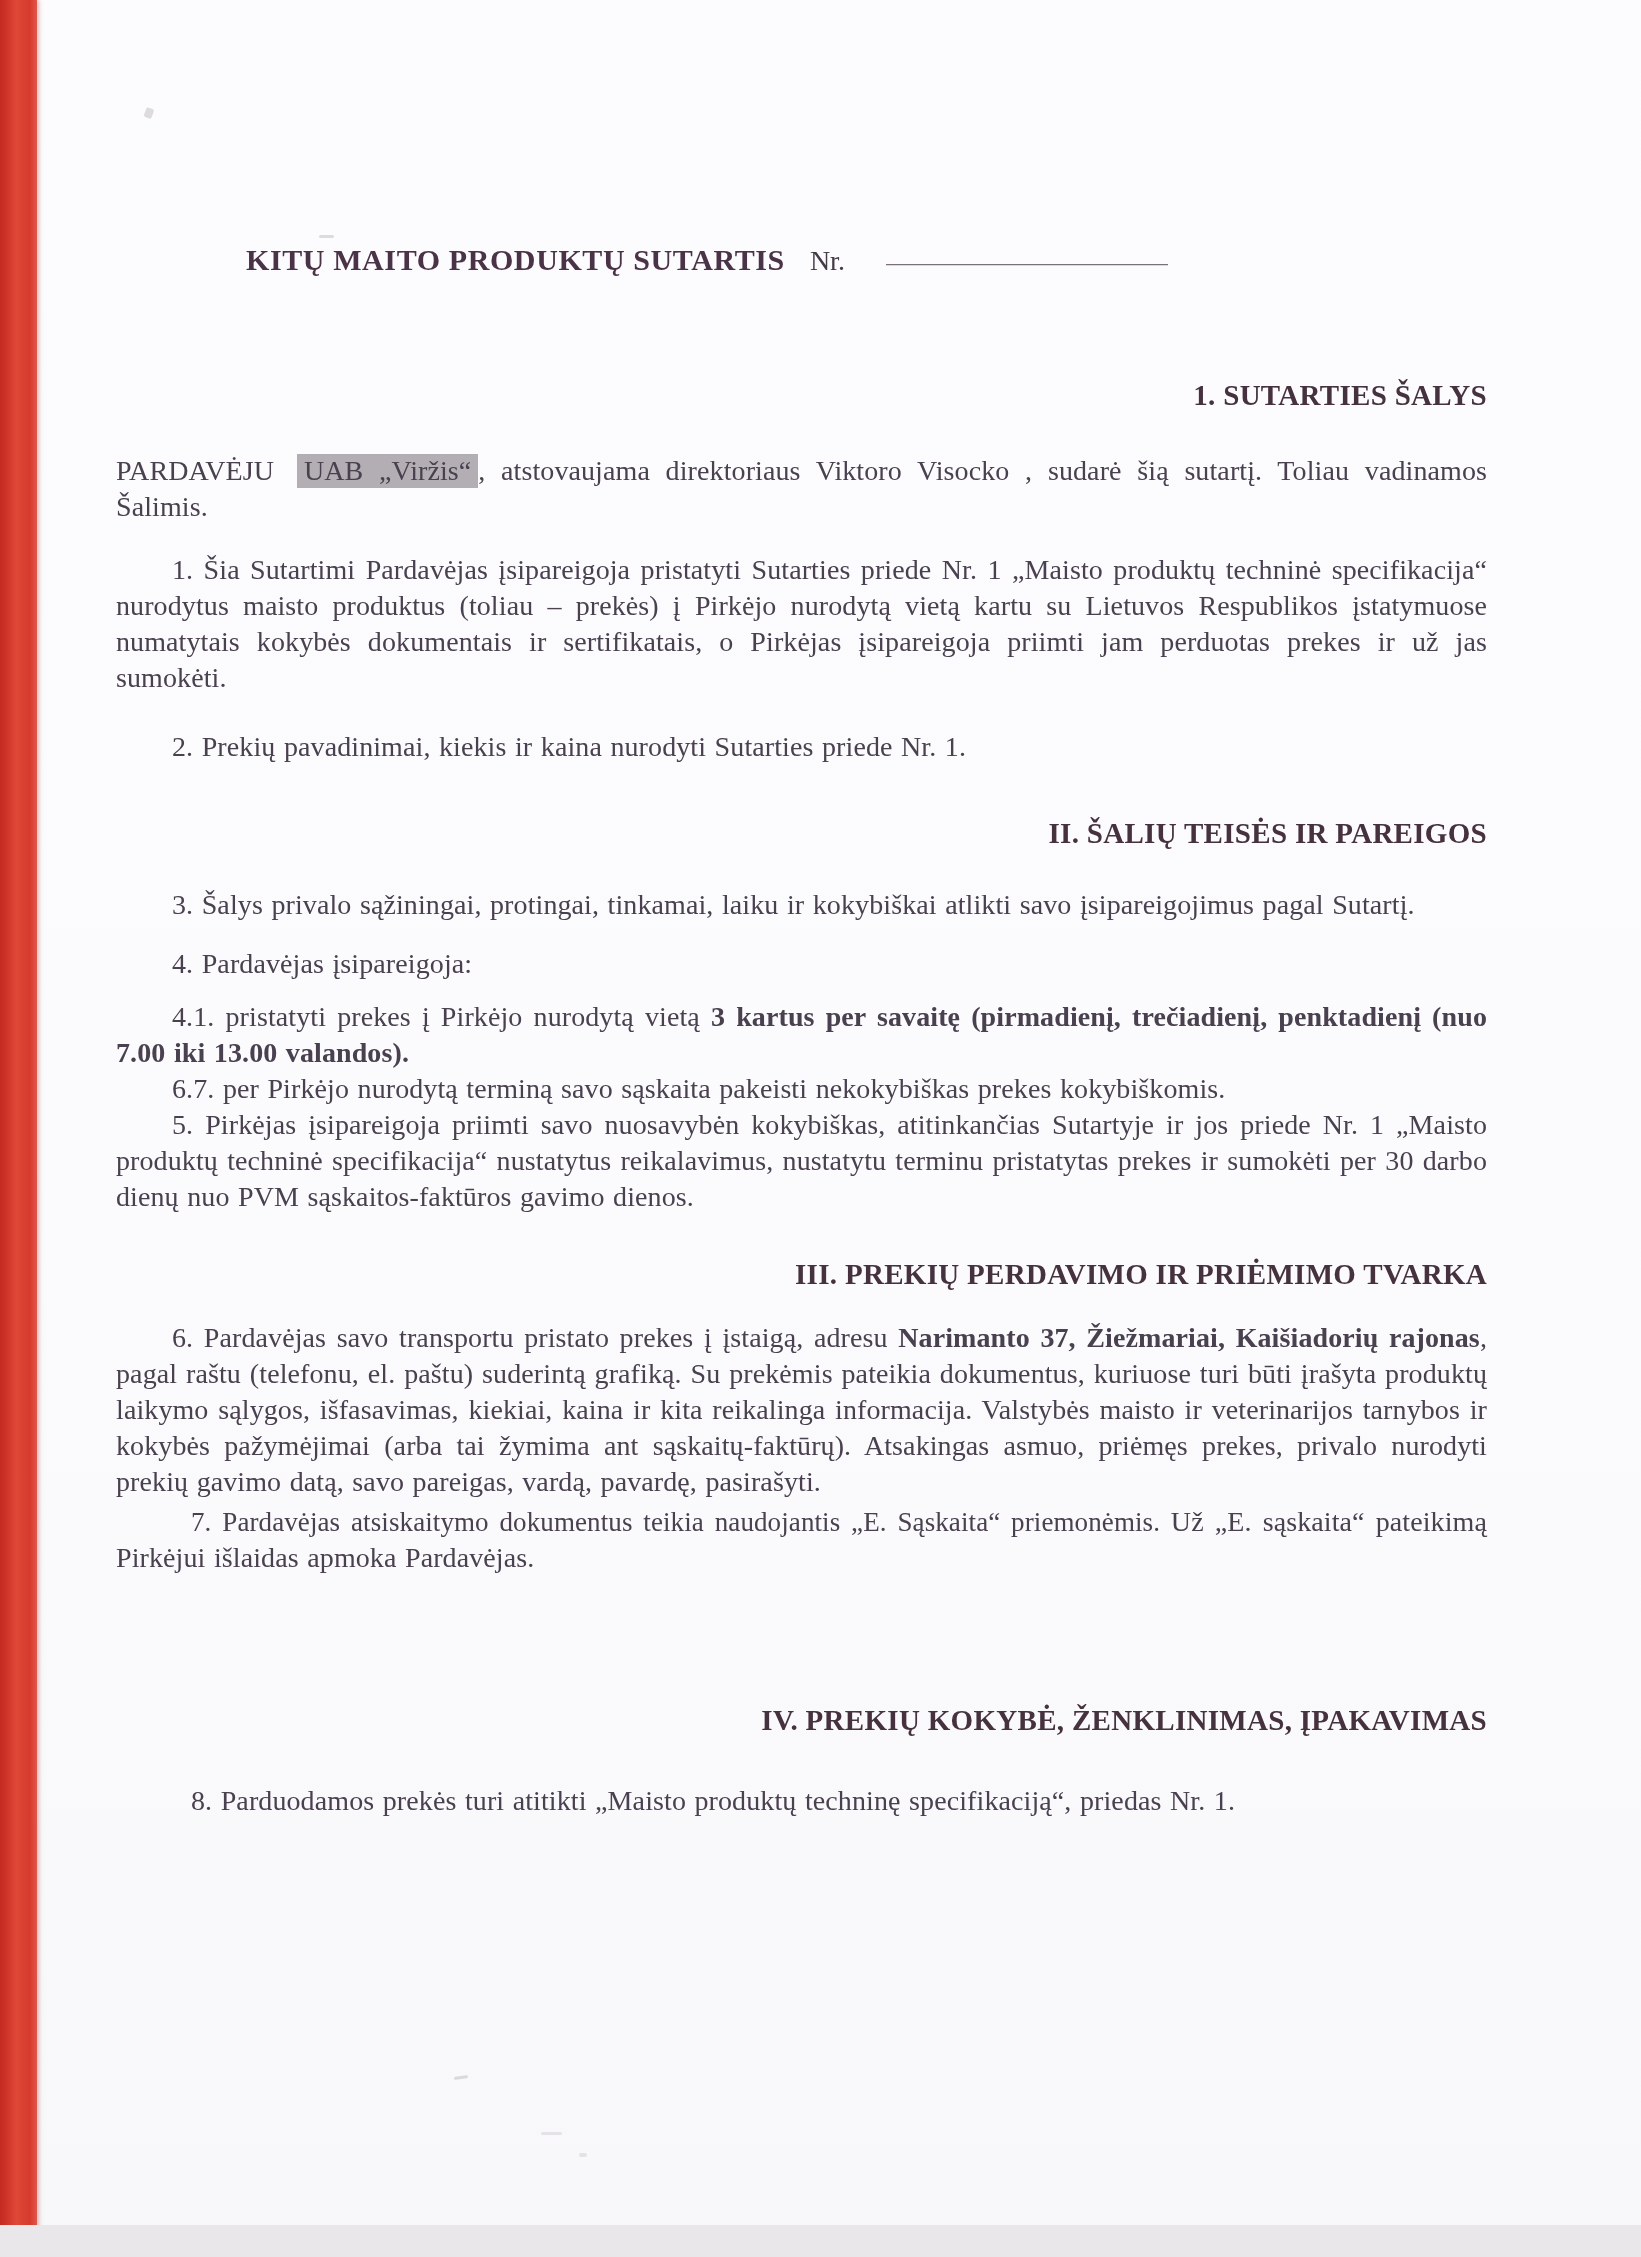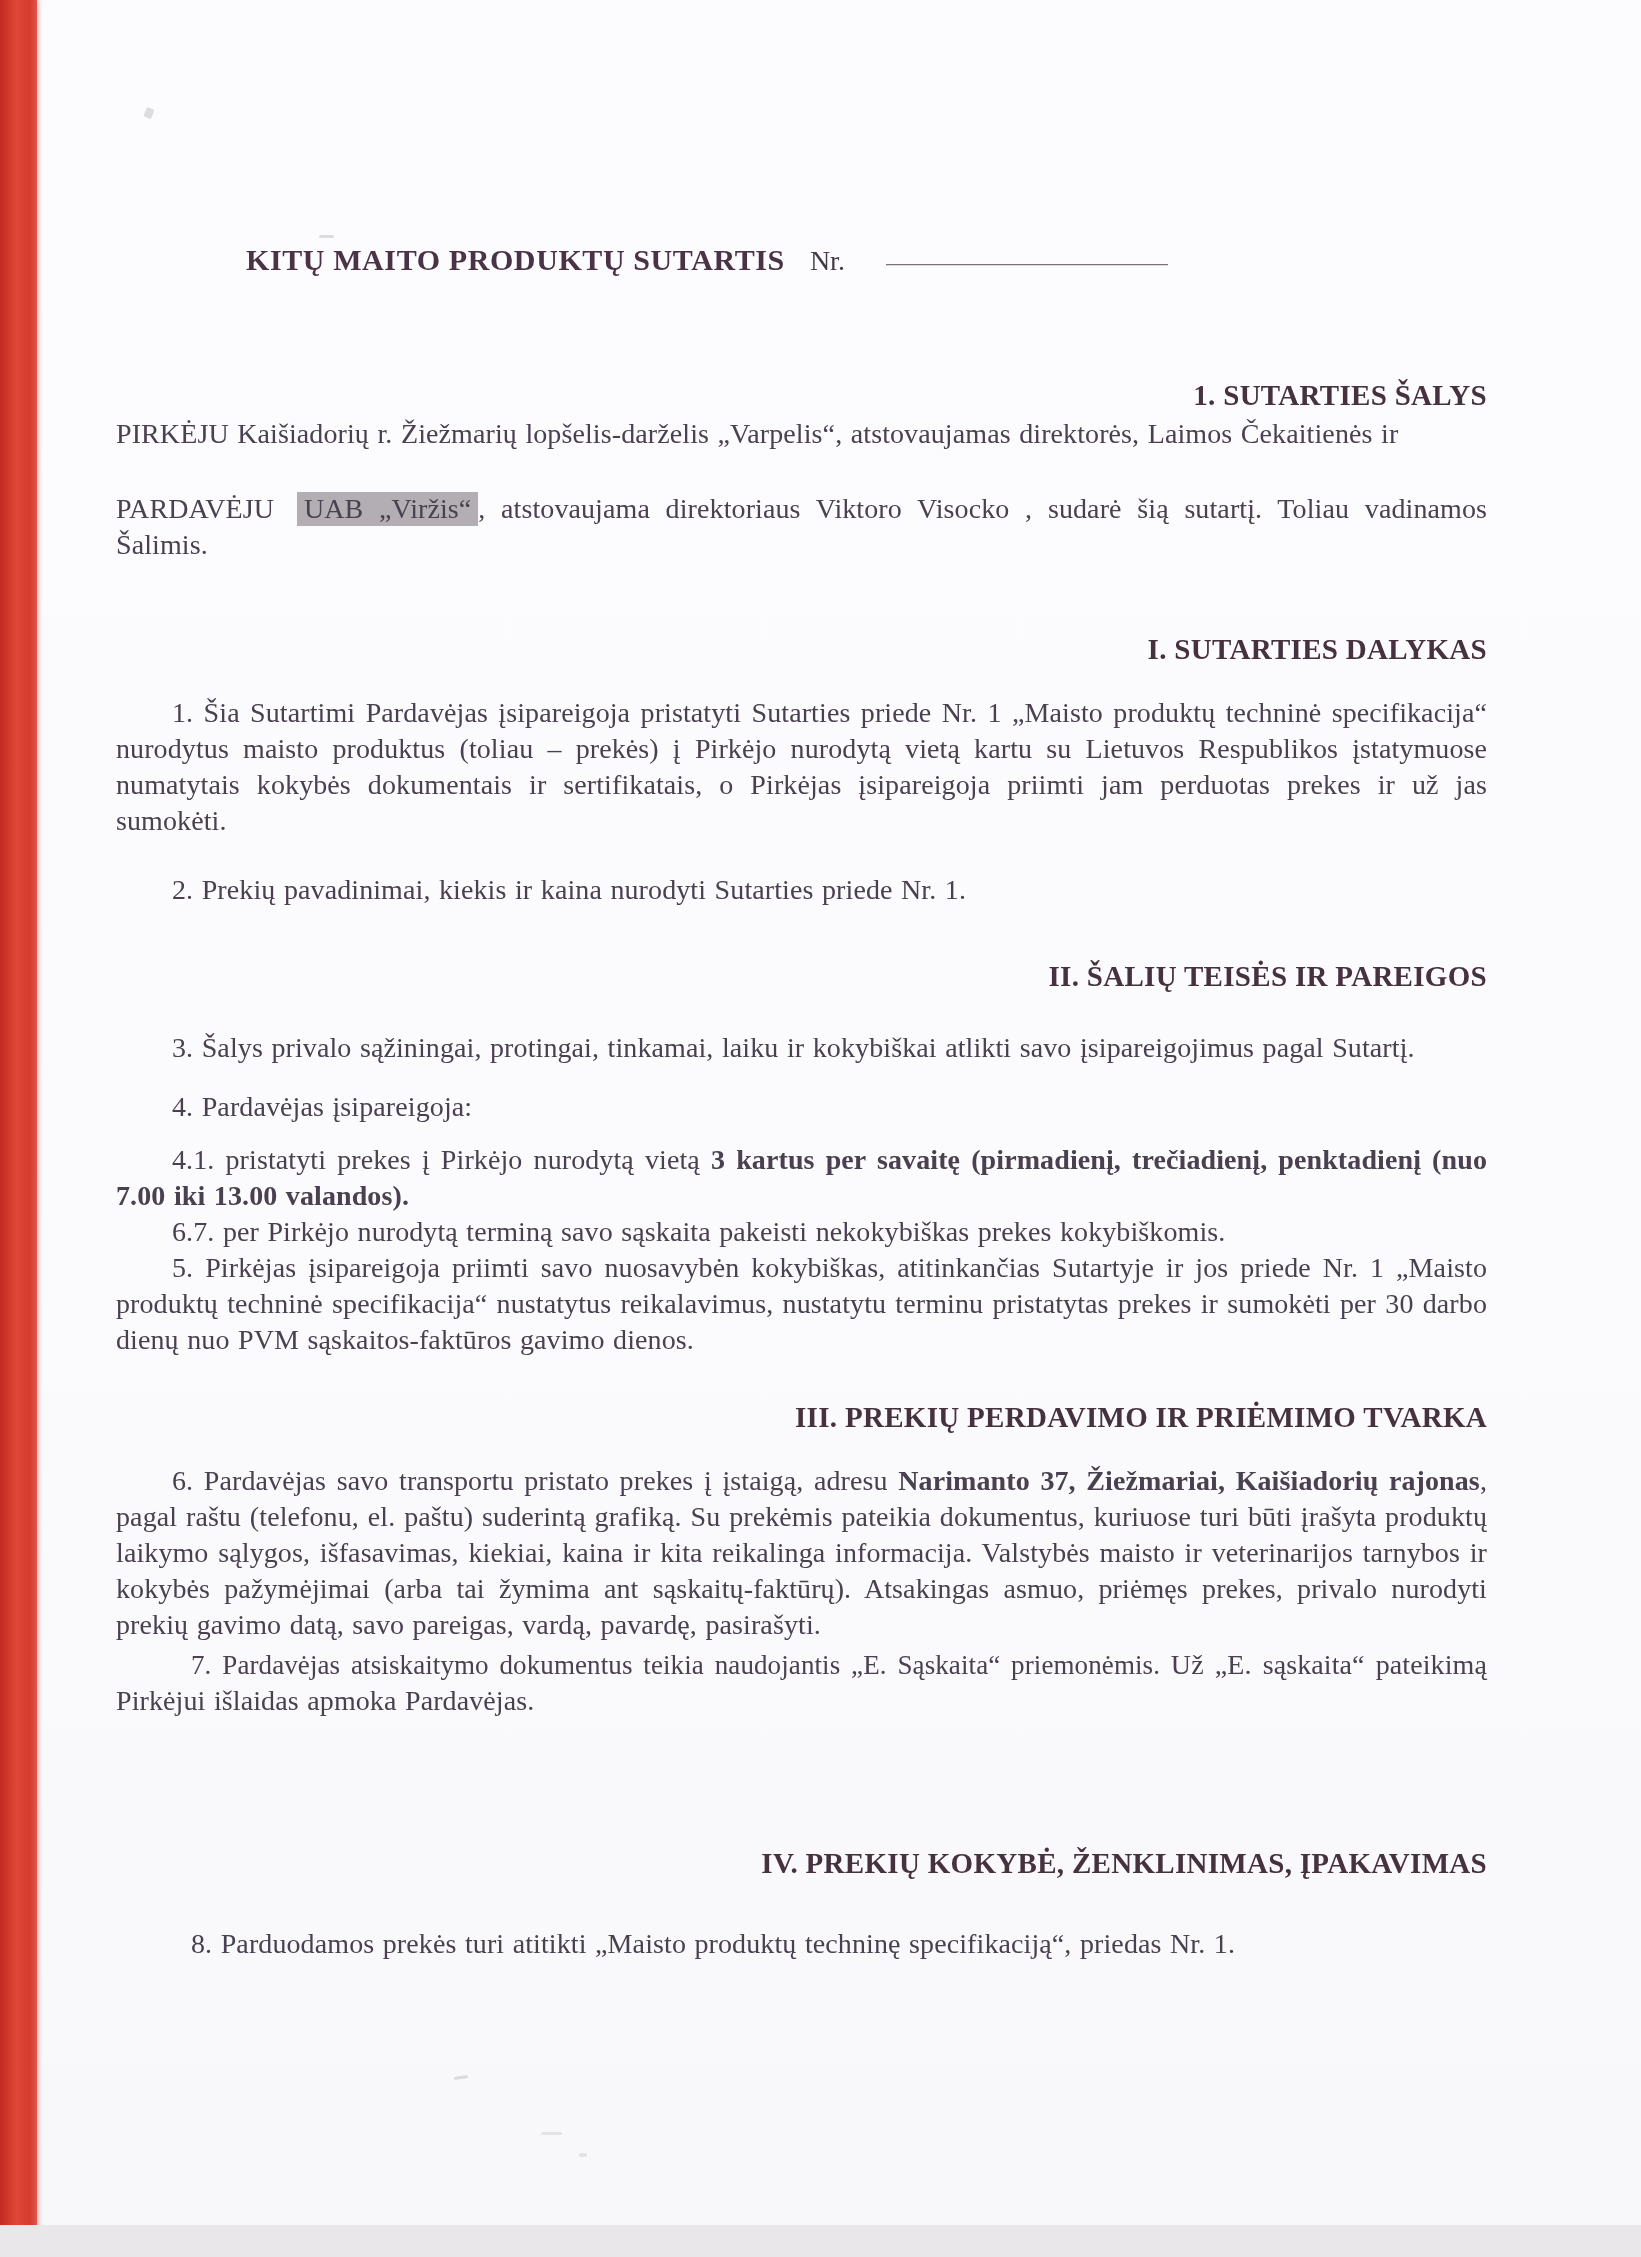--- a/index.html
+++ b/index.html
@@ -78,25 +78,23 @@
   <div class="content">
 
     <div class="title-row">
       <span class="doc-title">KITŲ MAITO PRODUKTŲ SUTARTIS</span>
       <span class="nr-label">Nr.</span>
       <span class="nr-blank"></span>
     </div>
 
     <div class="h sp-h-parties">1. SUTARTIES ŠALYS</div>
 
-    <p class="p sp-buyer" style="margin:1.9px 0 0 0;">PIRKĖJU   Kaišiadorių r. Žiežmarių lopšelis-darželis „Varpelis“, atstovaujamas  direktorės, Laimos Čekaitienės  ir</p>
 
     <p class="p sp-seller" style="margin:39px 0 0 0;"><span>PARDAVĖJU</span><span style="display:inline-block;width:23px;"></span><span class="hl">UAB „Viržis“</span><span>, atstovaujama direktoriaus Viktoro Visocko , sudarė šią sutartį. Toliau vadinamos Šalimis.</span></p>
 
-    <div class="h sp-h1">I. SUTARTIES DALYKAS</div>
 
     <p class="p indent" style="margin:27px 0 0 0;">1. Šia Sutartimi Pardavėjas įsipareigoja pristatyti Sutarties priede Nr. 1 „Maisto produktų techninė specifikacija“ nurodytus maisto produktus (toliau – prekės) į Pirkėjo nurodytą vietą kartu su Lietuvos Respublikos įstatymuose numatytais kokybės dokumentais ir sertifikatais, o Pirkėjas įsipareigoja priimti jam perduotas prekes ir už jas sumokėti.</p>
 
     <p class="p indent" style="margin:33px 0 0 0;">2. Prekių pavadinimai, kiekis ir kaina nurodyti Sutarties priede Nr. 1.</p>
 
     <div class="h sp-h2">II. ŠALIŲ TEISĖS IR PAREIGOS</div>
 
     <p class="p indent" style="margin:35px 0 0 0;">3. Šalys privalo sąžiningai, protingai, tinkamai, laiku ir kokybiškai atlikti savo įsipareigojimus pagal Sutartį.</p>
 
     <p class="p indent" style="margin:23px 0 0 0;">4. Pardavėjas įsipareigoja:</p>

